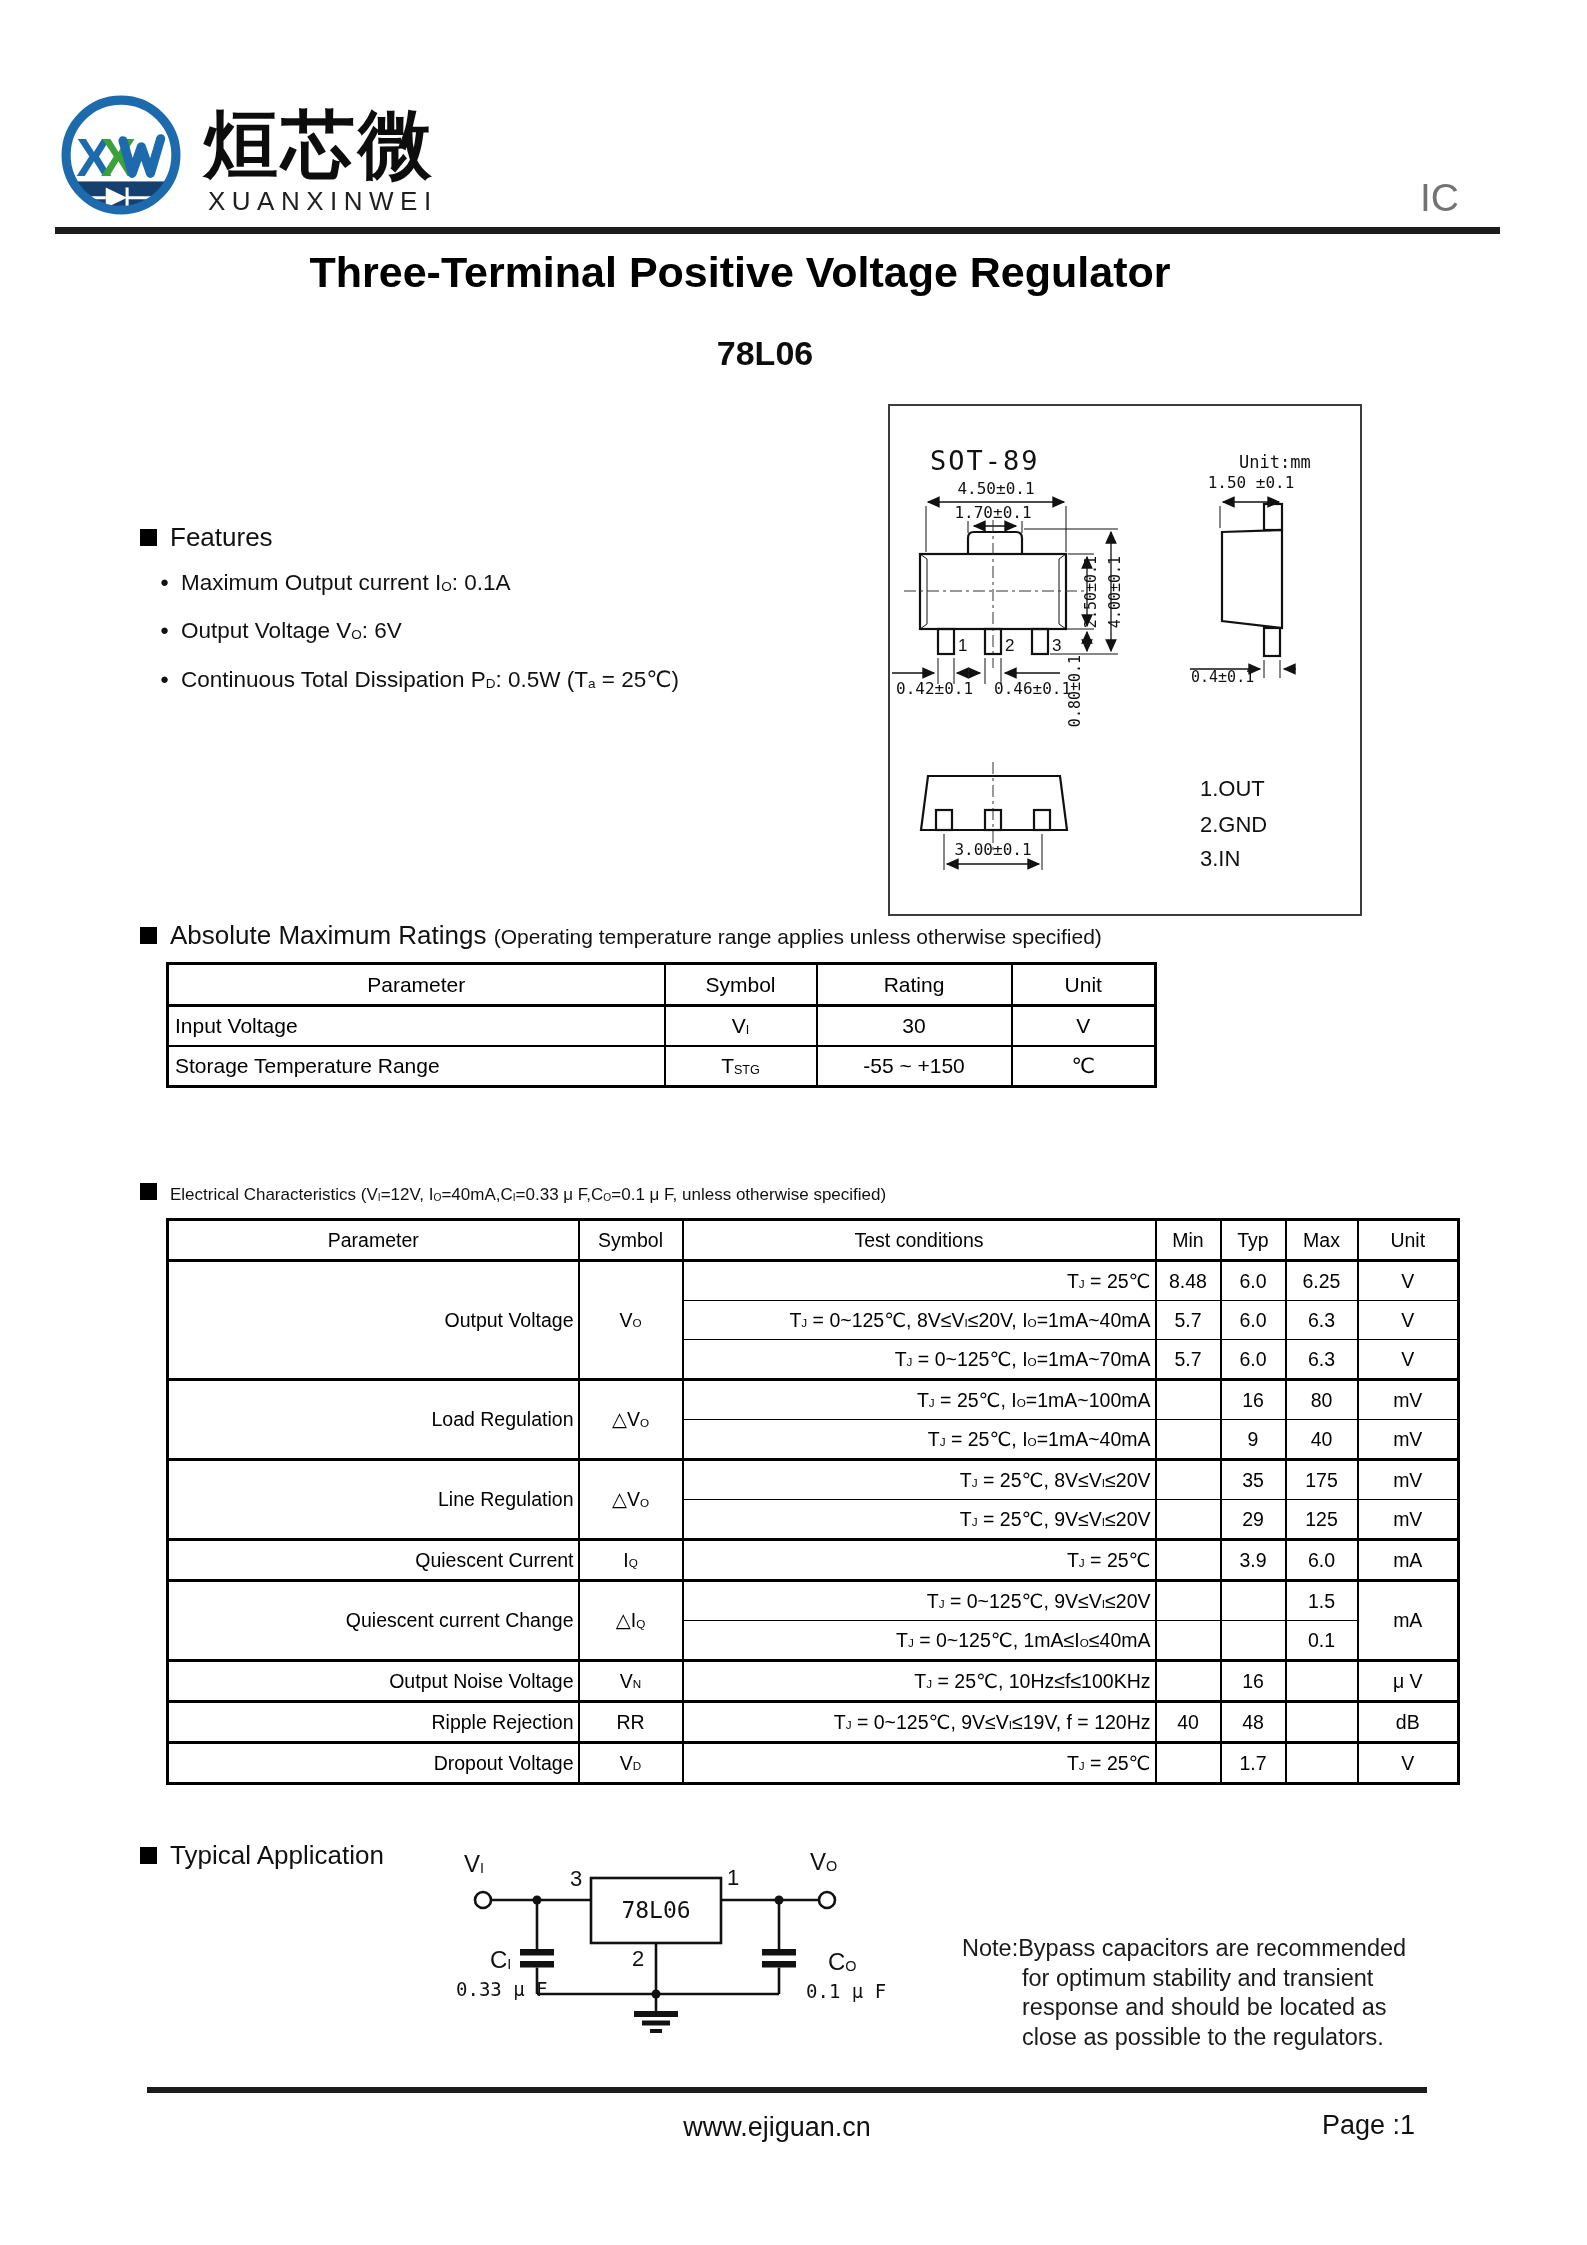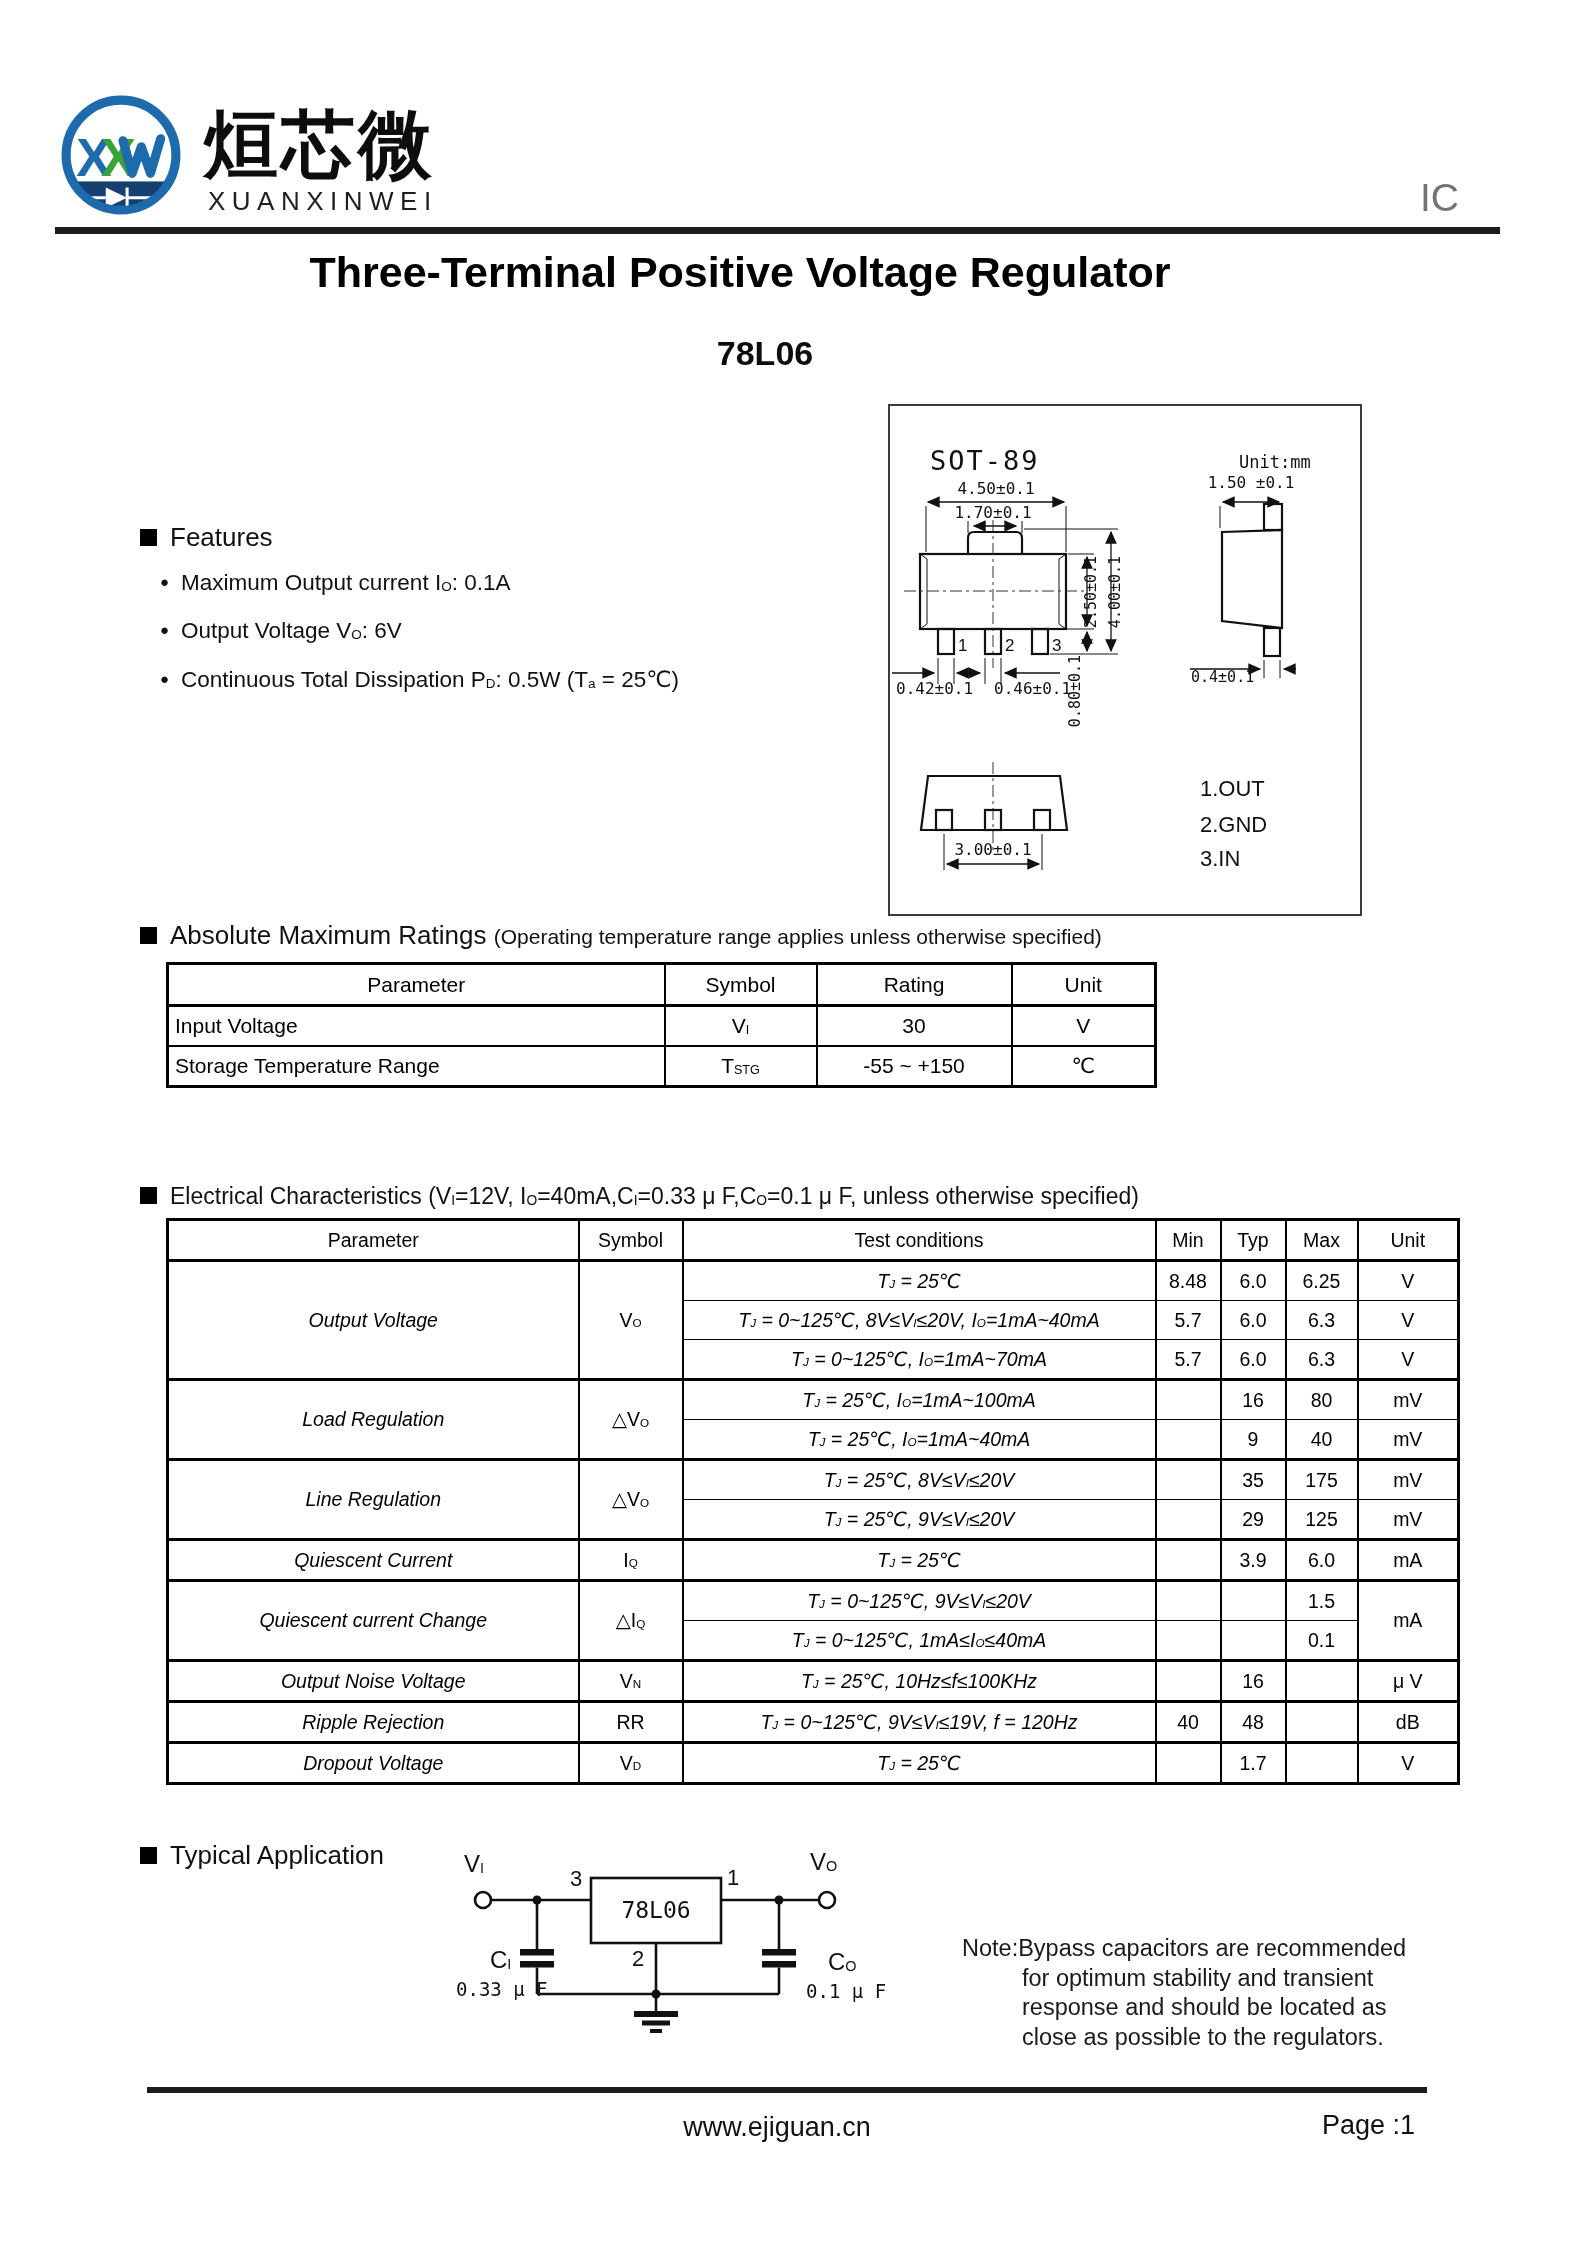--- a/index.html
+++ b/index.html
@@ -12,38 +12,38 @@
   .en{font-size:26px;letter-spacing:6.5px;color:#1f1f1f;font-weight:500;}
   .smd{font-size:38px;color:#0d0d0d;text-align:center;}
   .ic{font-size:39px;color:#737373;}
   .rule{background:#1c1c1c;}
   .title{font-size:43px;font-weight:bold;text-align:center;color:#000000;}
   .pn{font-size:34px;font-weight:bold;text-align:center;color:#0d0d0d;}
   
   .shead{font-size:26px;color:#111;white-space:nowrap;}
   .shead .sq{display:inline-block;width:17px;height:17px;background:#000;margin-right:13px;}
   .shead .sub-note{font-size:21px;}
-  .ec-head{font-size:23px;}
+  .ec-head{font-size:17px;}
   
   .feat{position:absolute;font-size:22.5px;color:#111;white-space:nowrap;}
   .feat .dot{font-size:15px;margin-right:12px;position:relative;top:-3px;}
   
   table{border-collapse:collapse;table-layout:fixed;background:#fff;}
   .amr{border:3px solid #000;}
   .amr th,.amr td{border:2px solid #000;font-weight:400;font-size:21px;height:38px;
        text-align:center;padding:0 6px;overflow:hidden;white-space:nowrap;}
   .amr th{height:39px;border-bottom:3px solid #000;}
   .amr td.l{text-align:left;}
   .ec{border:3px solid #000;}
   .ec th,.ec td{border:1px solid #000;border-left-width:2px;border-right-width:2px;
        font-weight:400;font-size:19.5px;height:38px;text-align:center;padding:0 4px;
        overflow:hidden;white-space:nowrap;}
   .ec th{border-bottom:3px solid #000;}
   .ec tr.gs td{border-top:3px solid #000;}
-  .ec td.l{text-align:center;padding-left:4px;font-style:italic;}
+  .ec td.l{text-align:right;padding-left:4px;}
   
   .pkgbox{border:2px solid #3c3c3c;background:#fff;}
   .pk{font-family:"DejaVu Sans Mono",monospace;fill:#111;}
   .t27{font-size:27px;} .t17{font-size:17px;} .t16{font-size:16px;} .t15{font-size:15px;}
   .pf{font-family:"Liberation Sans","DejaVu Sans",sans-serif;font-size:22px;fill:#111;}
   .pnum{font-family:"Liberation Sans","DejaVu Sans",sans-serif;font-size:17px;fill:#111;}
   .ln{stroke:#111;stroke-width:1.3;fill:none;}
   .thin{stroke:#111;stroke-width:1;fill:none;}
   .thk{stroke:#111;stroke-width:2.2;fill:none;}
   .dd{stroke:#333;stroke-width:1;stroke-dasharray:12 4 3 4;fill:none;}

